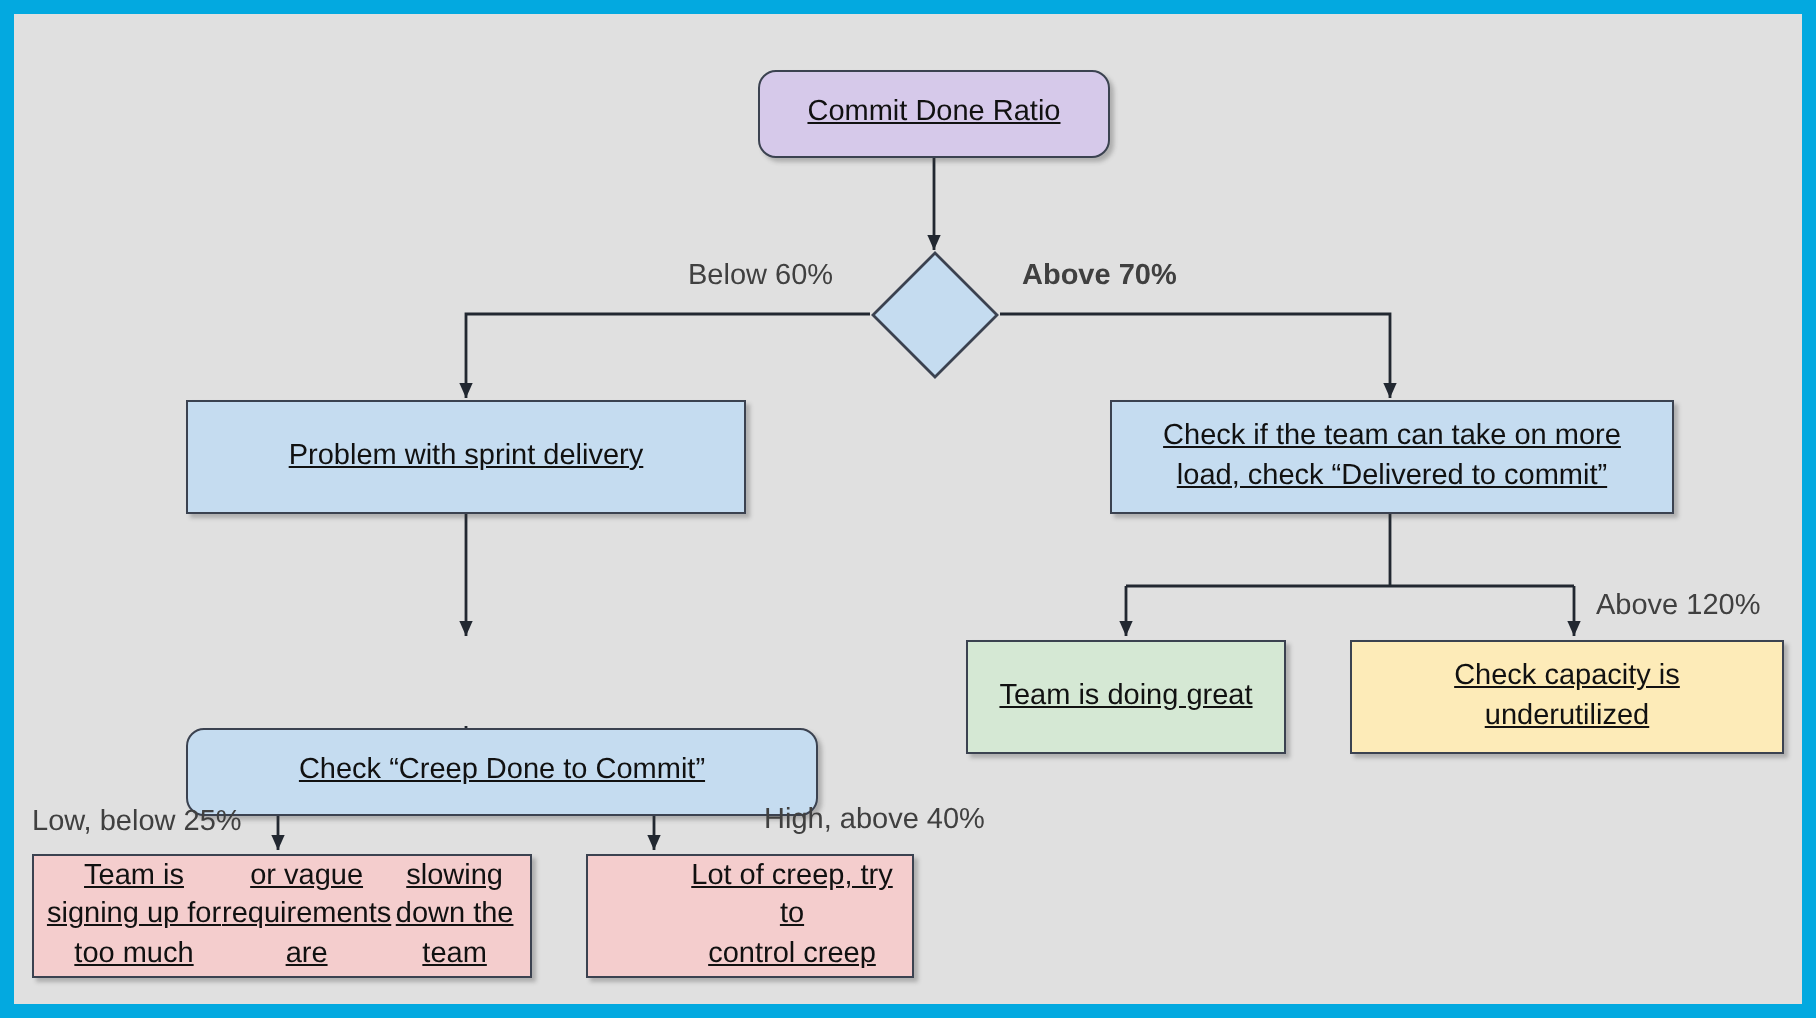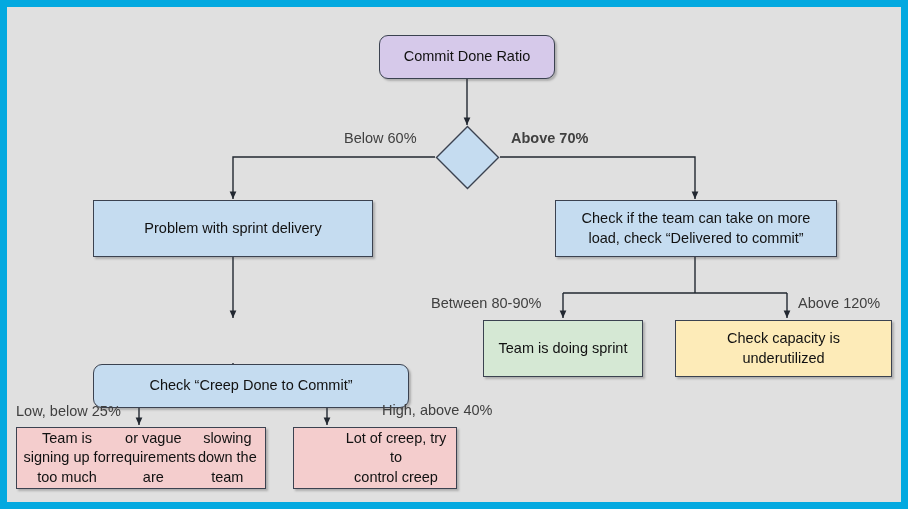--- a/index.html
+++ b/index.html
@@ -31,20 +31,21 @@
     align-items: center;
     justify-content: center;
     text-align: center;
     color: #111111;
     font-size: 14.5px;
     line-height: 1.32;
     border: 1.4px solid #3b4250;
     box-shadow: 2px 2px 2px rgba(60,60,60,0.30);
     padding: 2px 6px;
     z-index: 3;
+    text-decoration: underline;
   }
   .node span { display: block; }
   .n-purple { background: #d6c9ea; border-radius: 9px; }
   .n-blue   { background: #c5dcf0; }
   .n-blue-round { background: #c5dcf0; border-radius: 9px; }
   .n-pink   { background: #f4cdcd; }
   .n-green  { background: #d5e8d4; }
   .n-yellow { background: #fdebb8; }
 
   .edge-label {
@@ -106,39 +107,38 @@
   <div class="node n-blue" style="left:548px; top:193px; width:282px; height:57px; flex-direction:column;">
     <span>Check if the team can take on more</span>
     <span>load, check “Delivered to commit”</span>
   </div>
 
   <div class="node n-blue-round" style="left:86px; top:313px; width:316px; height:44px;margin-top:44px;">
     <span>Check “Creep Done to Commit”</span>
   </div>
 
   <div class="node n-green" style="left:476px; top:313px; width:160px; height:57px;">
-    <span>Team is doing sprint</span>
+    <span>Team is doing great</span>
   </div>
 
   <div class="node n-yellow" style="left:668px; top:313px; width:217px; height:57px; flex-direction:column;">
     <span>Check capacity is</span>
     <span>underutilized</span>
   </div>
 
   <div class="node n-pink" style="left:9px; top:420px; width:250px; height:62px; flex-direction:row;">
     <span>Team is signing up for too much</span>
     <span>or vague requirements are</span>
     <span>slowing down the team</span>
   </div>
 
   <div class="node n-pink" style="left:286px; top:420px; width:164px; height:62px; flex-direction:column;padding-left:48px;">
     <span>Lot of creep, try to</span>
     <span>control creep</span>
   </div>
 
   <div class="edge-label" style="left:337px; top:123px;">Below 60%</div>
   <div class="edge-label" style="left:504px; top:123px;font-weight:bold;">Above 70%</div>
-  <div class="edge-label" style="left:424px; top:288px;">Between 80-90%</div>
   <div class="edge-label" style="left:791px; top:288px;">Above 120%</div>
   <div class="edge-label" style="left:9px; top:396px;">Low, below 25%</div>
   <div class="edge-label" style="left:375px; top:395px;">High, above 40%</div>
 
 </div>
 
 </body></html>

